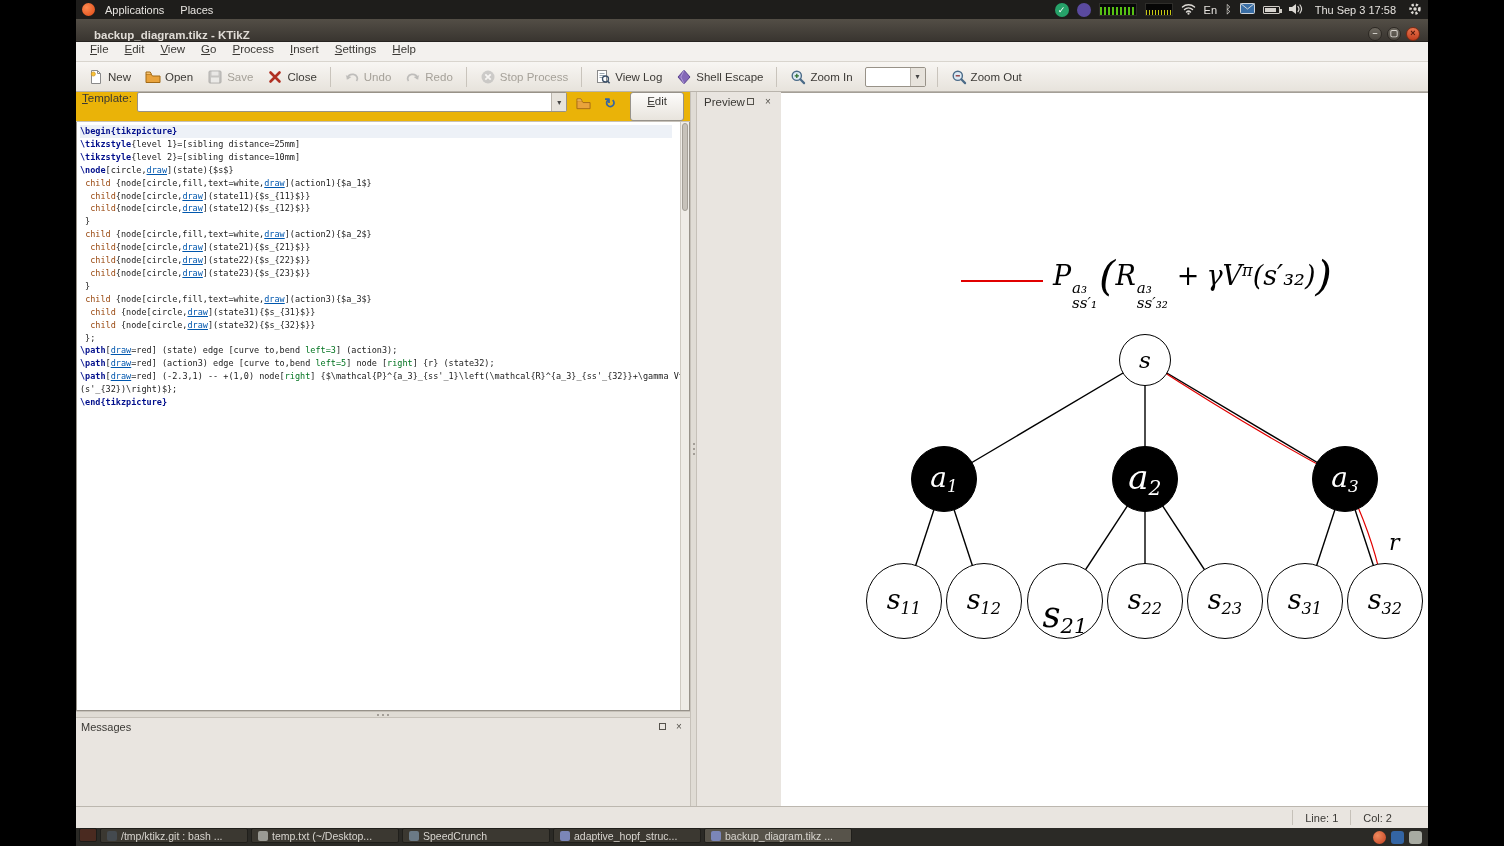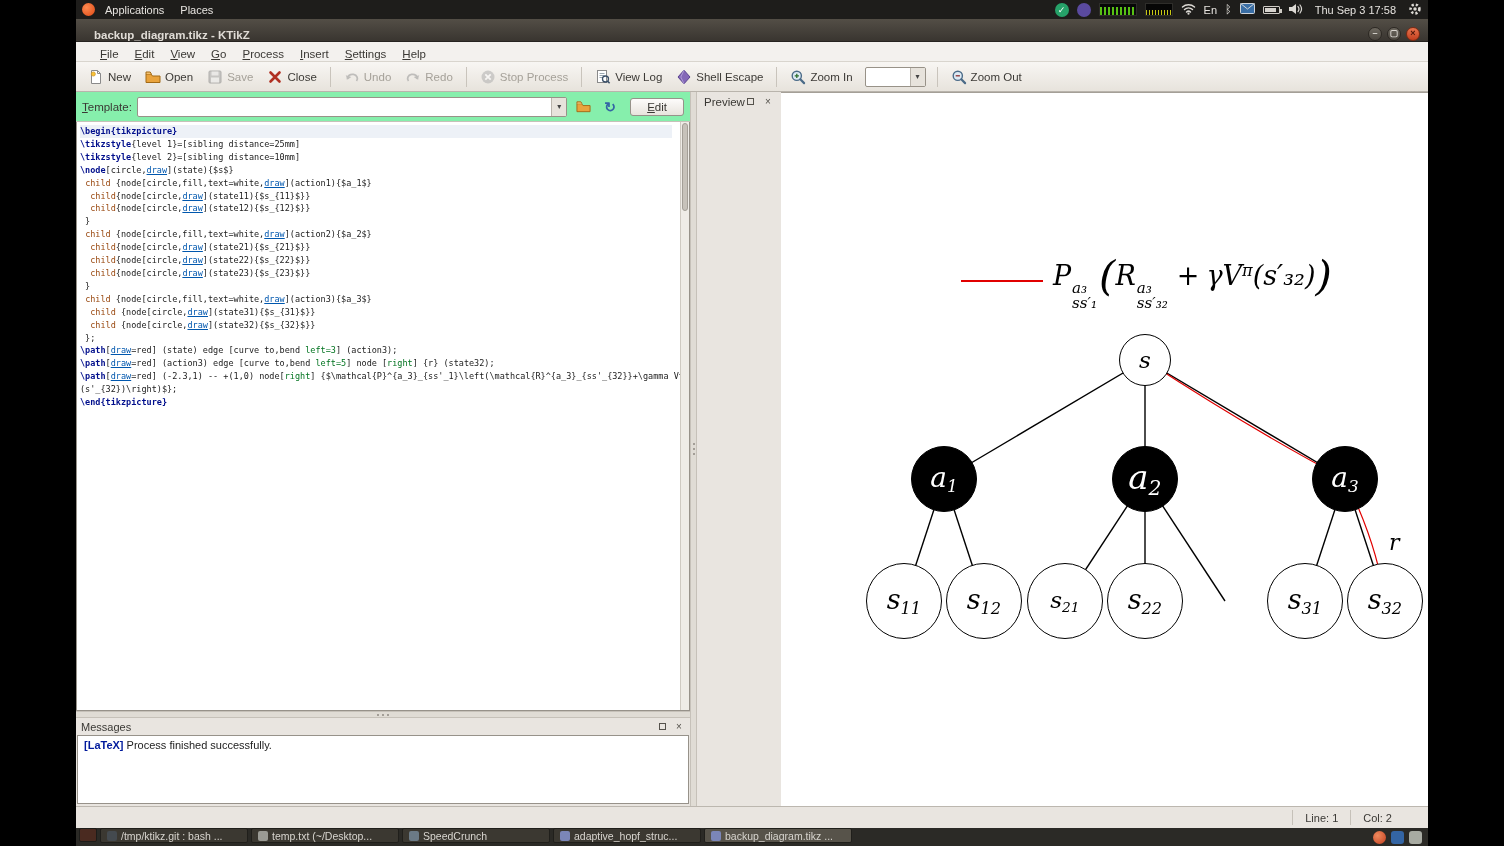--- a/index.html
+++ b/index.html
@@ -21,21 +21,21 @@
 #panel-clock{padding:0 4px;white-space:nowrap}
 
 
 #titlebar{height:23px;background:linear-gradient(#534e46,#393530);border-bottom:1px solid #262320;display:flex;align-items:flex-end;padding:0 8px;color:#e0dcd6;font-weight:bold;font-size:11.5px;flex:0 0 auto}
 #win-title{margin-left:10px}
 #win-buttons{margin-left:auto;display:flex;gap:5px}
 .wbtn{width:14px;height:14px;border-radius:50%;background:linear-gradient(#6e6960,#49443d);border:1px solid #2c2823;color:#d9d5cf;font-size:9px;line-height:11px;text-align:center}
 .wbtn.close{background:linear-gradient(#e8744e,#c23f1f);border-color:#7e2a12;color:#49150a}
 
 
-#menu-bar{height:20px;background:#f3f1ee;border-bottom:1px solid #d9d5ce;display:flex;align-items:flex-end;padding:0 16px;font-size:11.5px;color:#3a3834;flex:0 0 auto}
+#menu-bar{height:20px;background:#f3f1ee;border-bottom:1px solid #d9d5ce;display:flex;align-items:flex-start;padding:0 6px;font-size:11.5px;color:#3a3834;flex:0 0 auto}
 .menu-item{padding:1px 8px;border-radius:2px}
 .menu-item u{text-decoration:underline}
 
 
 #toolbar{height:30px;background:linear-gradient(#f8f6f3,#e7e3dc);border-bottom:1px solid #b9b4ac;display:flex;align-items:center;padding:0 6px;gap:2px;font-size:11.5px;color:#3c3a36;flex:0 0 auto}
 .tbtn{display:flex;align-items:center;gap:4px;padding:3px 6px;border-radius:3px;white-space:nowrap}
 .tbtn.disabled{color:#a5a199}
 .tbtn .ticon{width:16px;height:16px;display:inline-flex}
 .tbtn .ticon svg{width:16px;height:16px}
 .tbtn.disabled .ticon{opacity:.5;filter:grayscale(1)}
@@ -45,21 +45,21 @@
 .combo .arrow{width:15px;background:#e7e3dc;border-left:1px solid #b9b4ac;display:flex;align-items:center;justify-content:center;font-size:8px;color:#444}
 
 
 #main{flex:1;display:flex;min-height:0}
 #left-col{width:614px;display:flex;flex-direction:column;min-height:0;flex:0 0 auto}
 #vsplit{width:7px;background:#e0dcd5;border-left:1px solid #c6c1b9;border-right:1px solid #c6c1b9;display:flex;flex-direction:column;align-items:center;justify-content:center;gap:3px;flex:0 0 auto}
 .dot{width:2px;height:2px;border-radius:50%;background:#8f8a82}
 #right-col{flex:1;display:flex;flex-direction:row;min-width:0}
 
 
-#template-bar{height:30px;background:#86efac;border-bottom:1px solid #c6c1b9;display:flex;align-items:center;gap:5px;padding:0 6px;font-size:11.5px;color:#3a3834;flex:0 0 auto}
+#template-bar{height:30px;background:#eab308;border-bottom:1px solid #c6c1b9;display:flex;gap:5px;padding:0 6px;font-size:11.5px;color:#3a3834;flex:0 0 auto}
 #template-combo{flex:1;height:20px;display:flex;border:1px solid #989288;background:#fff;border-radius:2px;overflow:hidden}
 #template-combo .val{flex:1;padding:2px 6px;font-size:11px}
 #template-combo .arrow{width:15px;background:#e7e3dc;border-left:1px solid #b9b4ac;display:flex;align-items:center;justify-content:center;font-size:8px;color:#444}
 .ibtn{width:22px;height:22px;display:flex;align-items:center;justify-content:center;border-radius:3px}
 .ibtn svg{width:15px;height:15px}
 #template-edit{padding:2px 16px;border:1px solid #97928a;border-radius:3px;background:linear-gradient(#fdfcfb,#e8e4dd);font-size:11.5px;margin-left:4px}
 
 
 #editor-wrap{flex:1;display:flex;min-height:0;border:1px solid #97928a;border-top:none}
 #code-area{flex:1;background:#fff;overflow:hidden;padding:3px 8px 0 3px;font-family:"DejaVu Sans Mono",monospace;font-size:8.5px;line-height:12.9px;color:#1a1a1a;white-space:pre}
@@ -330,23 +330,20 @@
       <div id="messages">
         <div id="messages-header">
           <span>Messages</span>
           <span class="hicons">
             <span class="hicon">
                 <span class="sq"></span>
               </span>
             <span class="hicon">×</span>
           </span>
         </div>
-        <div id="messages-body">
-            <div class="msg-row"><span class="msg-tag">[LaTeX]</span><span> Process finished successfully.</span></div>
-          </div>
       </div>
     </div>
 
     <div id="vsplit">
       <span class="dot"></span>
         <span class="dot"></span>
         <span class="dot"></span>
     </div>
 
     <div id="right-col">
@@ -387,25 +384,28 @@
             </div>
             <div class="tnode action" style="left: 531px; top: 353px; height: 66px; width: 66px; font-size: 28px;">
               <span>a<sub>3</sub></span>
             </div>
             <div class="tnode" style="left: 85px; top: 470px; height: 76px; width: 76px; font-size: 27px;">
               <span>s<sub>11</sub></span>
             </div>
             <div class="tnode" style="left: 165px; top: 470px; height: 76px; width: 76px; font-size: 27px;">
               <span>s<sub>12</sub></span>
             </div>
-            <div class="tnode" style="left: 246px; top: 470px; height: 76px; width: 76px; font-size: 23px;">
+            <div class="tnode" style="left: 246px; top: 470px; height: 76px; width: 76px; font-size: 35px; align-items: flex-end;">
               <span>s<sub>21</sub></span>
             </div>
             <div class="tnode" style="left: 326px; top: 470px; height: 76px; width: 76px; font-size: 27px;">
               <span>s<sub>22</sub></span>
+            </div>
+            <div class="tnode" style="left: 406px; top: 470px; height: 76px; width: 76px; font-size: 27px;">
+              <span>s<sub>23</sub></span>
             </div>
             <div class="tnode" style="left: 486px; top: 470px; height: 76px; width: 76px; font-size: 27px;">
               <span>s<sub>31</sub></span>
             </div>
             <div class="tnode" style="left: 566px; top: 470px; height: 76px; width: 76px; font-size: 27px;">
               <span>s<sub>32</sub></span>
             </div>
           </div>
         <div id="formula">
           <span class="red-line"></span>

